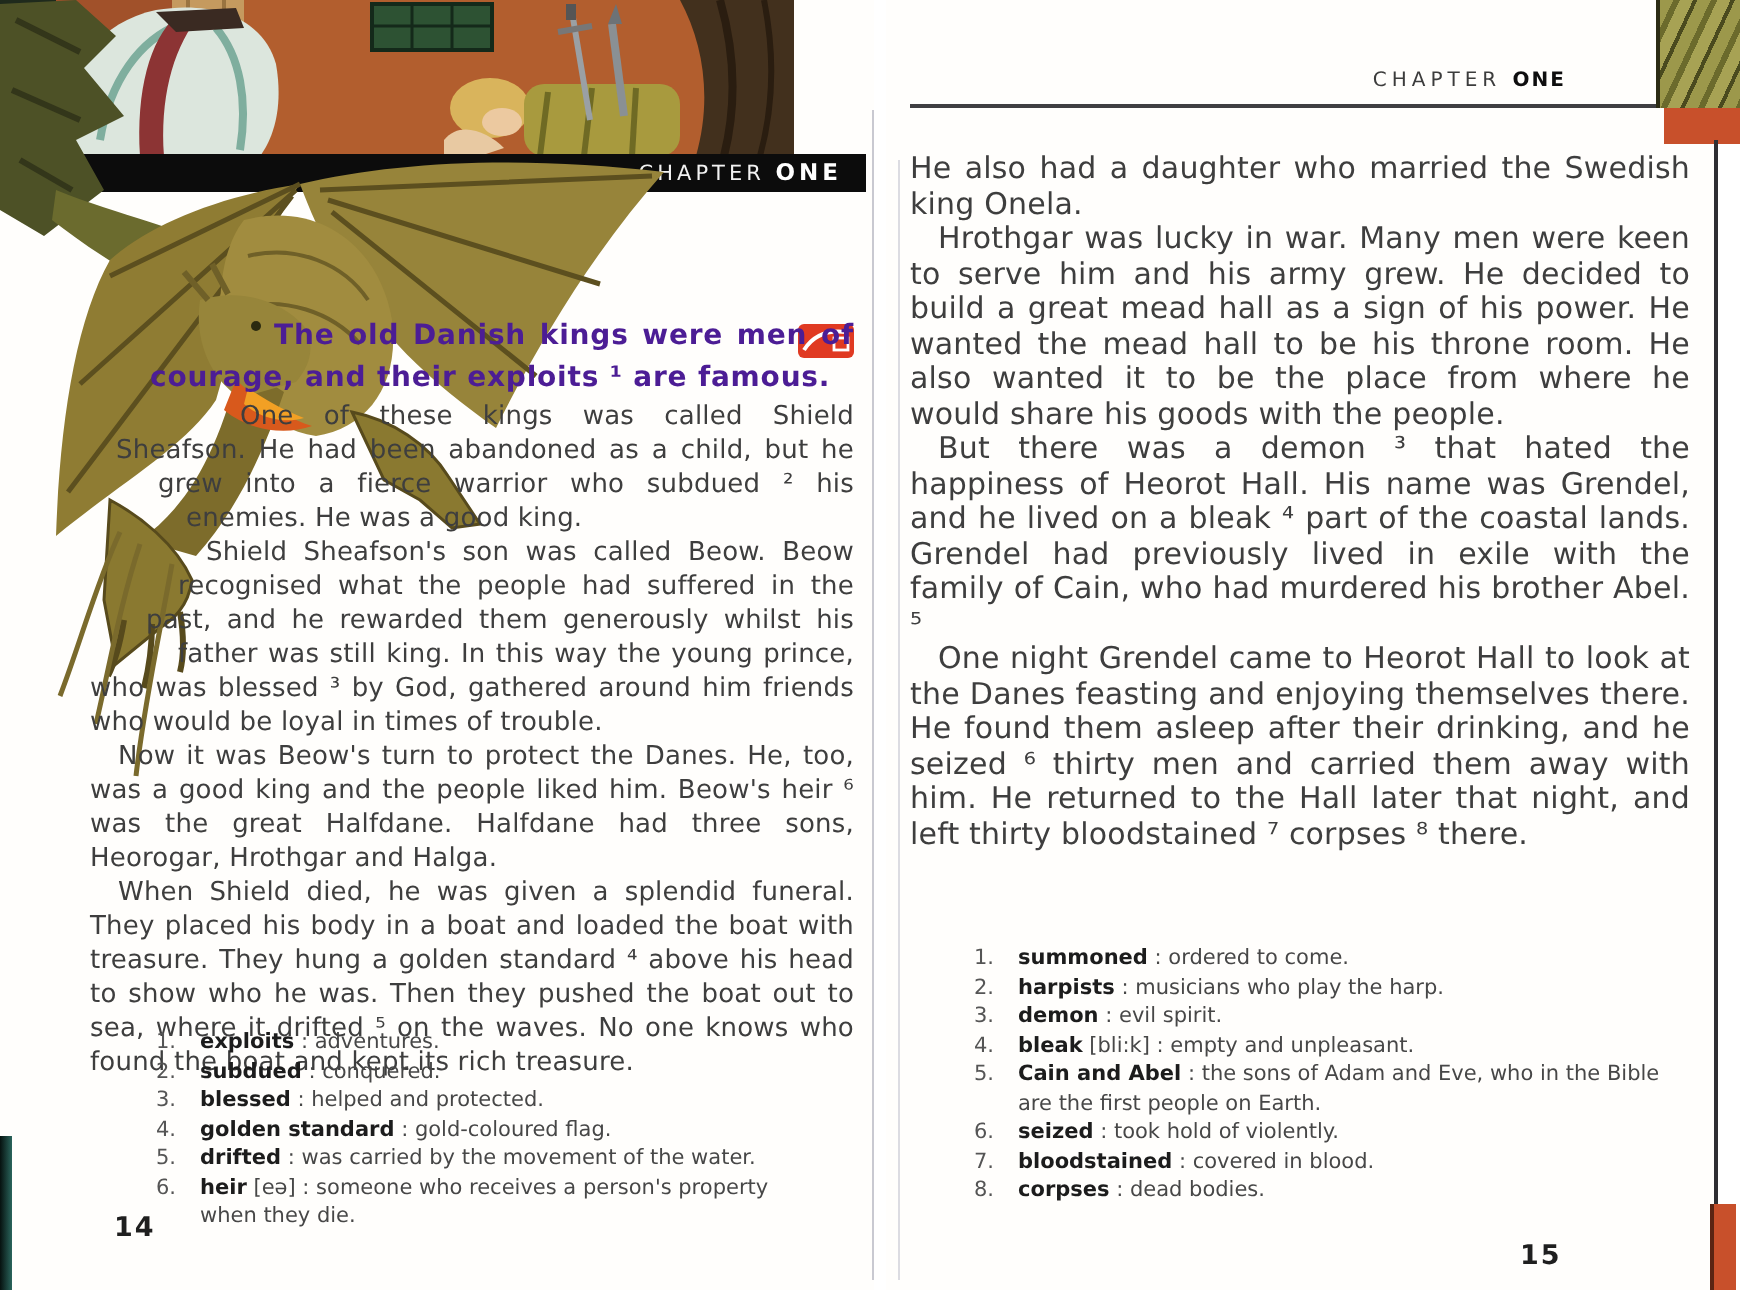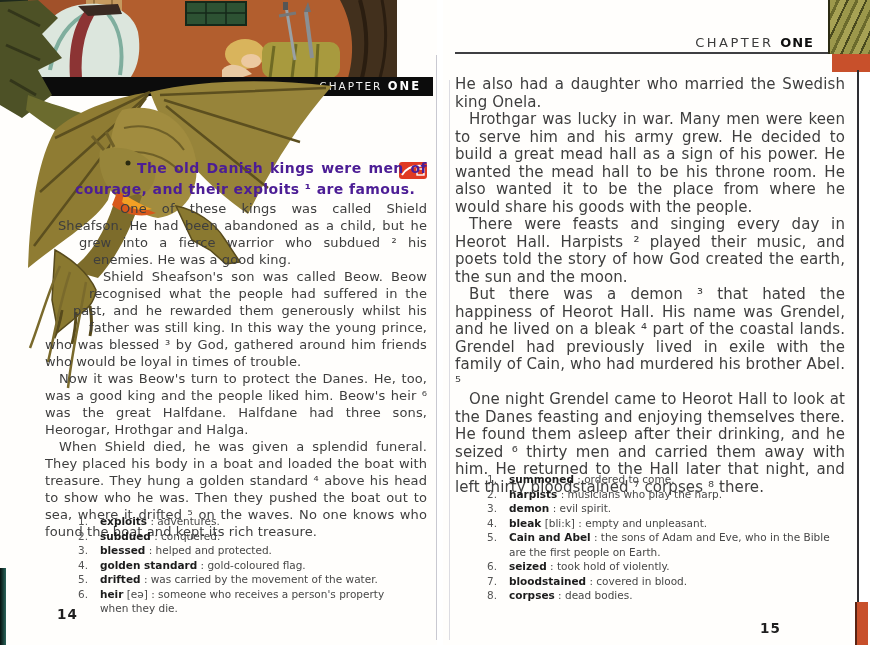--- a/index.html
+++ b/index.html
@@ -45,22 +45,22 @@
   .fn-row{position:relative;padding-left:22px;}
   .fn-num{position:absolute;left:0;top:0;color:#555;}
   .fn-term{font-weight:bold;color:#1c1c1c;}
 
   .page-num{position:absolute;font-weight:bold;color:#1f1f1f;font-size:13.5px;letter-spacing:1px;}
   #page-num-left{left:57px;top:606px;}
   #page-num-right{left:760px;top:620px;}
 
   
   #right-chapter{
-    position:absolute;left:462px;top:35px;width:352px;text-align:right;
-    font-size:13px;letter-spacing:2.5px;color:#3c3c3c;
+    position:absolute;left:431px;top:35px;width:352px;text-align:right;
+    font-size:10px;letter-spacing:2.5px;color:#3c3c3c;
   }
   #right-chapter .ch-num{font-weight:800;color:#0e0e0e;letter-spacing:1px;}
   #right-rule{position:absolute;left:455px;top:52px;width:378px;height:2px;background:#3f3f42;}
 
   
   #right-text{
     position:absolute;left:455px;top:76px;width:390px;
     font-size:15px;line-height:17.5px;color:#3e3e3e;text-align:justify;letter-spacing:.1px;
   }
   #right-text p{margin:0;}
@@ -227,21 +227,20 @@
 
 <div id="right-chapter">
   <span class="ch-word">CHAPTER</span>
   <span class="ch-num">ONE</span>
 </div>
 <div id="right-rule"></div>
 
 <div id="right-text">
   <p>He also had a daughter who married the Swedish king Onela.</p>
   <p class="indent">Hrothgar was lucky in war. Many men were keen to serve him and his army grew. He decided to build a great mead hall as a sign of his power. He wanted the mead hall to be his throne room. He also wanted it to be the place from where he would share his goods with the people.</p>
-  <p class="indent">There were feasts and singing every day in Heorot Hall. Harpists ² played their music, and poets told the story of how God created the earth, the sun and the moon.</p>
   <p class="indent">But there was a demon ³ that hated the happiness of Heorot Hall. His name was Grendel, and he lived on a bleak ⁴ part of the coastal lands. Grendel had previously lived in exile with the family of Cain, who had murdered his brother Abel. ⁵</p>
   <p class="indent">One night Grendel came to Heorot Hall to look at the Danes feasting and enjoying themselves there. He found them asleep after their drinking, and he seized ⁶ thirty men and carried them away with him. He returned to the Hall later that night, and left thirty bloodstained ⁷ corpses ⁸ there.</p>
 </div>
 
 <div class="footnotes" id="right-footnotes">
   <div class="fn-row">
     <span class="fn-num">1.</span>
     <span class="fn-term">summoned</span>
     <span class="fn-def">: ordered to come.</span>
   </div>

